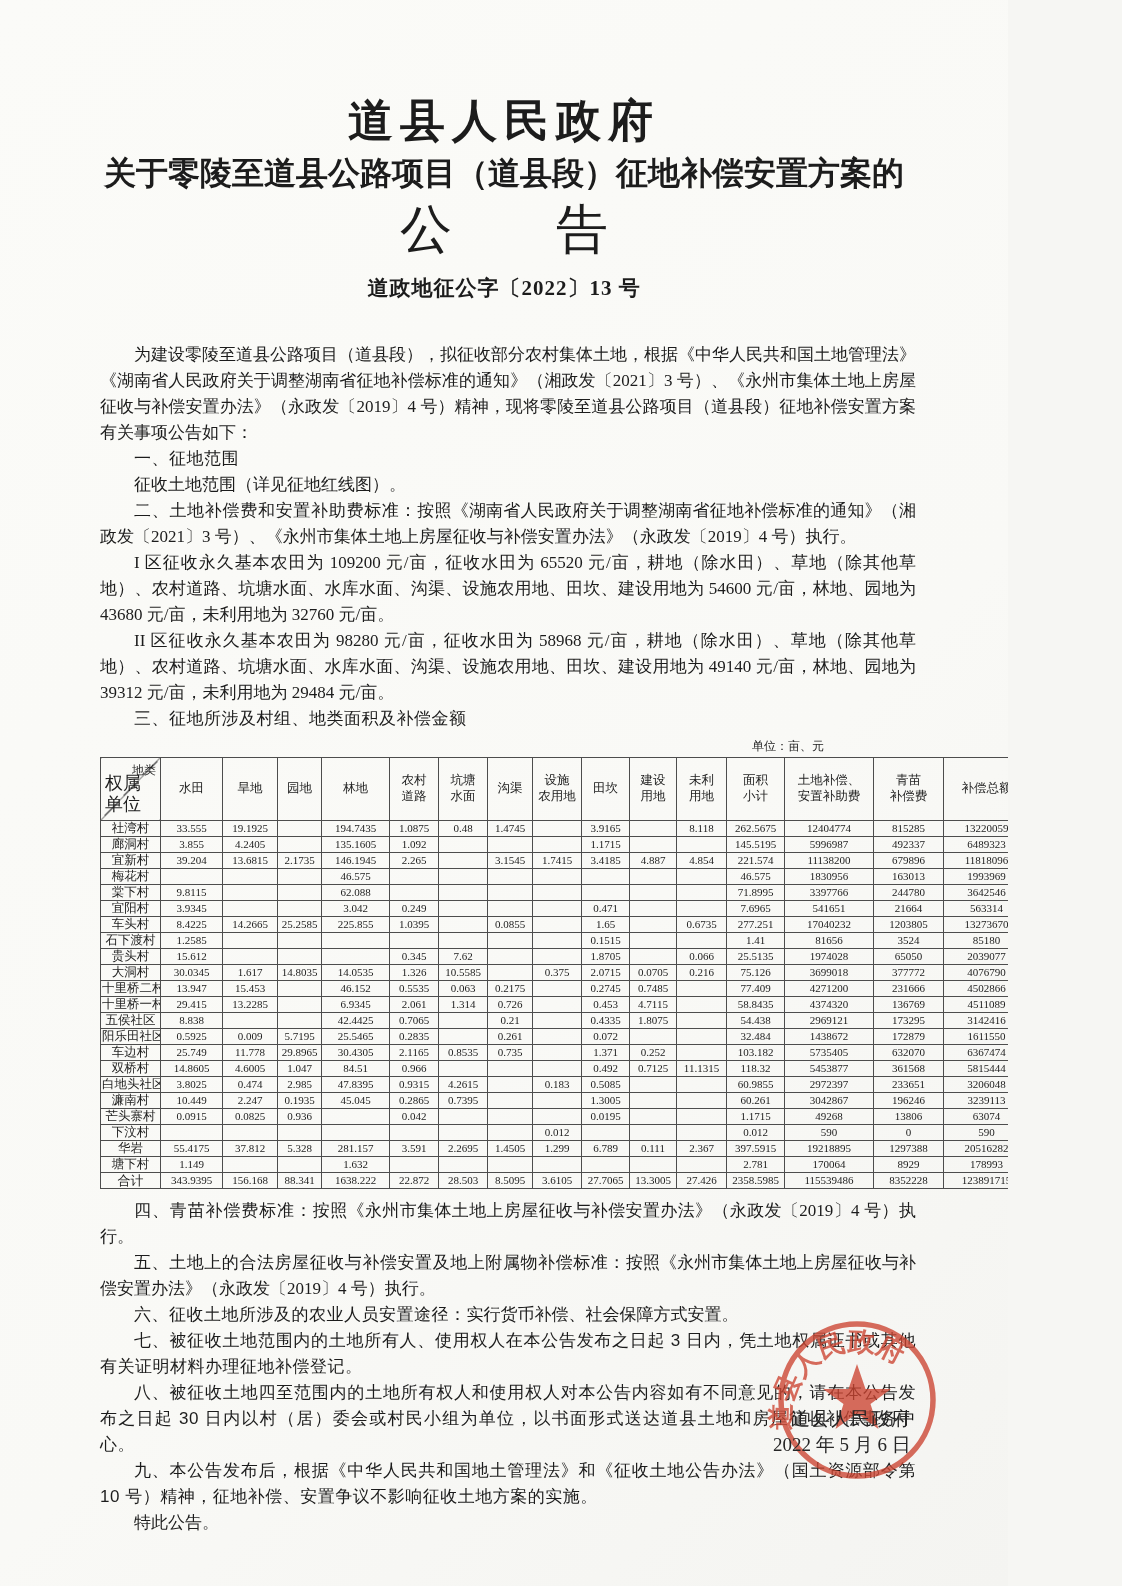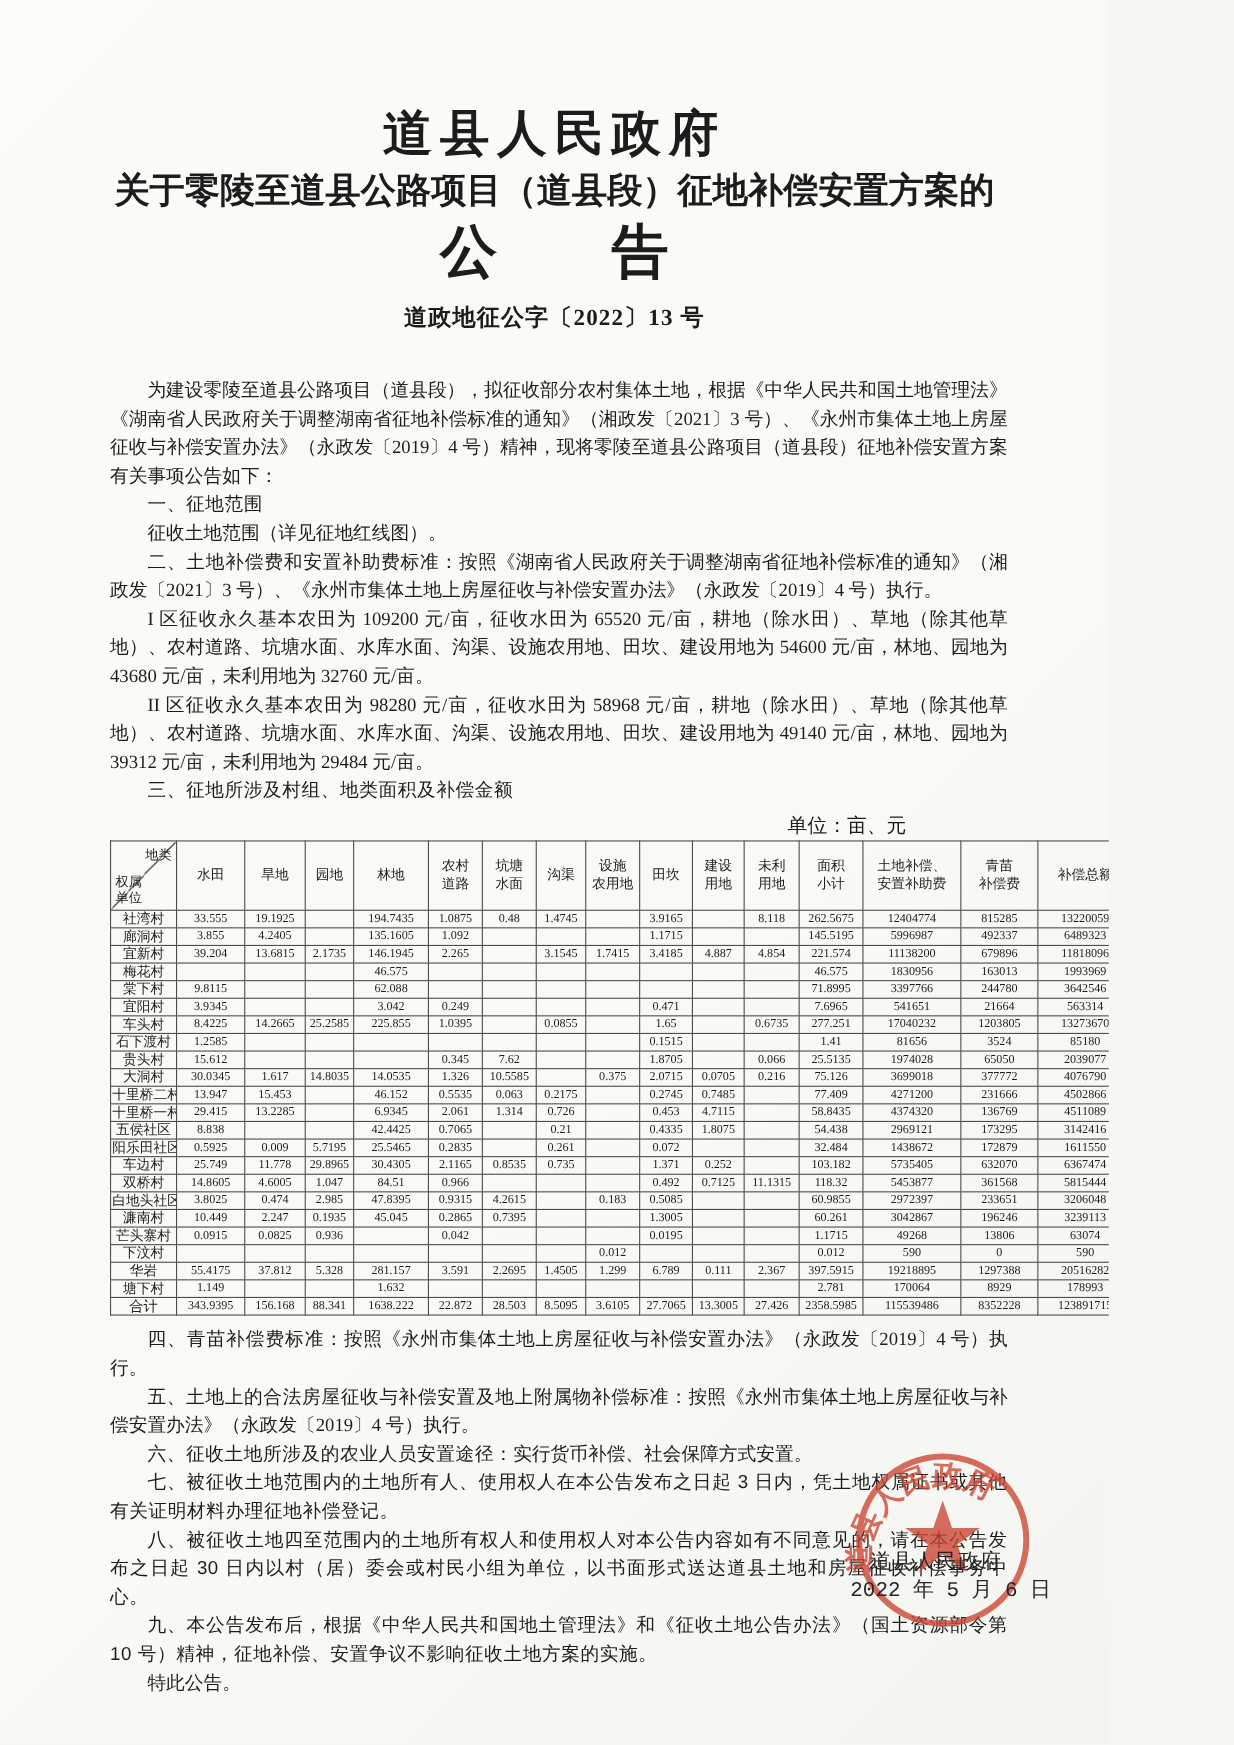--- a/index.html
+++ b/index.html
@@ -17,36 +17,36 @@
   .title1{
     margin:96px 0 0 0;text-align:center;
     font-size:45px;font-weight:bold;letter-spacing:7px;line-height:1.15;
   }
   .title2{
     margin:6px 0 0 0;text-align:center;white-space:nowrap;
     font-size:32px;font-weight:bold;letter-spacing:0px;line-height:1.2;
   }
   .title3{
     margin:8px 0 0 0;text-align:center;
-    font-size:52px;font-weight:bold;line-height:1.15;
+    font-size:52px;font-weight:normal;line-height:1.15;
   }
   .docnum{
     margin:14px 0 0 0;text-align:center;
     font-size:21px;font-weight:600;letter-spacing:1px;
   }
   .bodytext{margin-top:40px;}
   .para{
     margin:0;text-indent:2em;text-align:justify;
     font-size:17px;line-height:26px;
   }
   .para b{font-family:"Liberation Sans","DejaVu Sans",sans-serif;font-weight:normal;letter-spacing:0.5px;}
   .para .t{font-weight:normal;}
   .unit-note{
     margin:6px 0 2px 0;text-align:right;padding-right:92px;
-    font-size:18px;
+    font-size:12px;
   }
   table.land{
     width:930px;border-collapse:collapse;table-layout:fixed;
     background:transparent;
     padding-left:44px;
   }
   table.land th,table.land td{
     border:1px solid #4d4d4d;
     text-align:center;vertical-align:middle;
     padding:0 1px;overflow:hidden;
@@ -61,26 +61,26 @@
   table.land tbody td{
     font-size:11px;height:15px;line-height:15px;white-space:nowrap;
     font-family:"Liberation Serif","DejaVu Serif",serif;
   }
   table.land tr.total-row th{font-size:13px;}
   .corner{position:relative;
     background:
       linear-gradient(to bottom right,transparent calc(50% - 0.6px),#4d4d4d calc(50% - 0.6px),#4d4d4d calc(50% + 0.6px),transparent calc(50% + 0.6px));
   }
   .corner .c-top{position:absolute;top:5px;right:4px;font-size:12px;}
-  .corner .c-bot{position:absolute;bottom:4px;left:4px;font-size:12px;text-align:left;line-height:1.2;white-space:pre-line;}
+  .corner .c-bot{position:absolute;bottom:4px;left:4px;font-size:18px;text-align:left;line-height:1.2;white-space:pre-line;}
   .after-table{margin-top:9px;}
   .closing-block{position:absolute;left:0;top:0;width:1122px;height:1586px;pointer-events:none;}
   .seal{position:absolute;left:762px;top:1312px;width:190px;height:180px;}
   .sig-name{position:absolute;left:791px;top:1406px;font-size:19px;color:#262626;letter-spacing:1px;}
-  .sig-date{position:absolute;left:773px;top:1432px;font-size:19px;color:#262626;font-family:Liberation Mono, monospace;}
+  .sig-date{position:absolute;left:773px;top:1432px;font-size:19px;color:#262626;}
 </style>
 </head>
 <body>
 
 <div class="page">
   <div class="title1">道县人民政府</div>
   <div class="title2">关于零陵至道县公路项目（道县段）征地补偿安置方案的</div>
   <div class="title3">公　　告</div>
   <div class="docnum">道政地征公字〔2022〕13 号</div>
 

